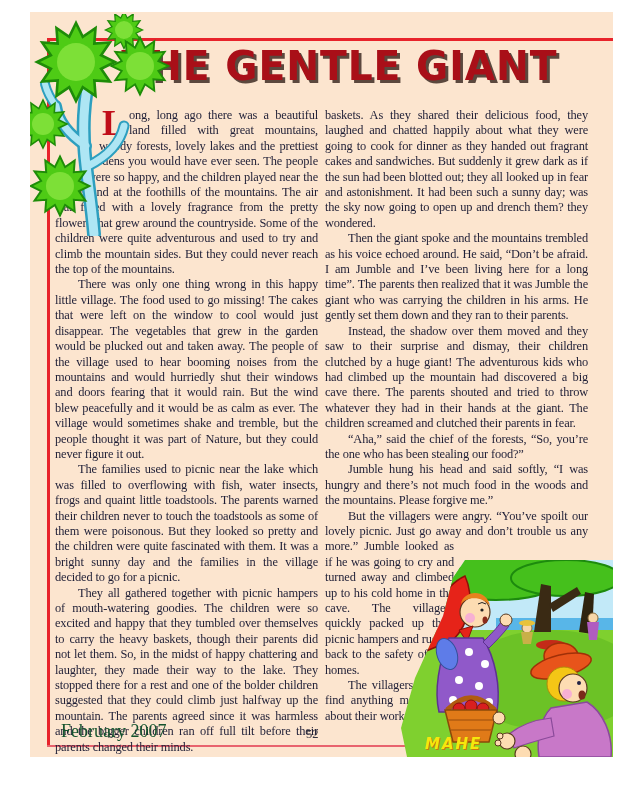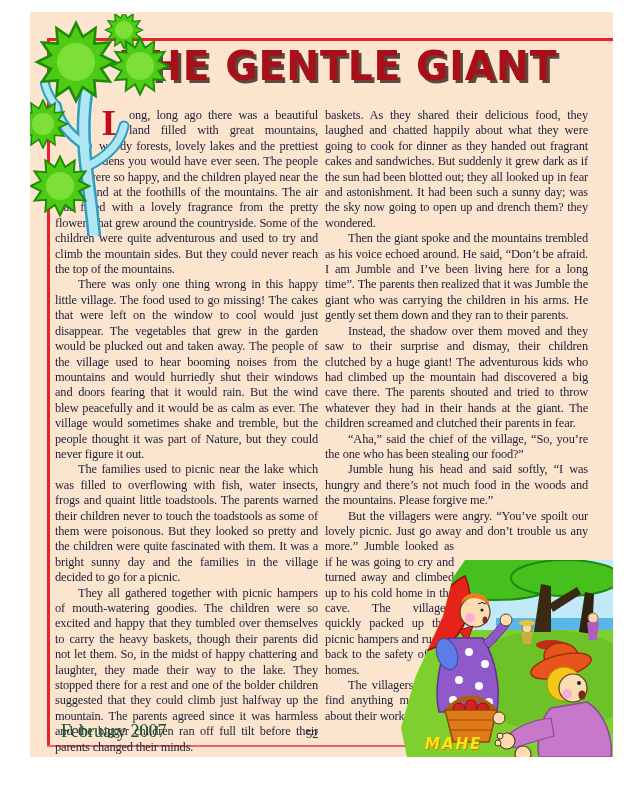--- a/index.html
+++ b/index.html
@@ -93,21 +93,21 @@
         <p class="p-first"><span class="tree-spacer-a"></span><span class="dropcap">L</span><span class="tree-spacer-b"></span><span class="cont">ong, long ago there was a beautiful land filled with great mountains, woody forests, lovely lakes and the prettiest gardens you would have ever seen. The people were so happy, and the children played near the woods and at the foothills of the mountains. The air was filled with a lovely fragrance from the pretty flowers that grew around the countryside. Some of the children were quite adventurous and used to try and climb the mountain sides. But they could never reach the top of the mountains.</span></p>
         <p>There was only one thing wrong in this happy little village. The food used to go missing! The cakes that were left on the window to cool would just disappear. The vegetables that grew in the garden would be plucked out and taken away. The people of the village used to hear booming noises from the mountains and would hurriedly shut their windows and doors fearing that it would rain. But the wind blew peacefully and it would be as calm as ever. The village would sometimes shake and tremble, but the people thought it was part of Nature, but they could never figure it out.</p>
         <p>The families used to picnic near the lake which was filled to overflowing with fish, water insects, frogs and quaint little toadstools. The parents warned their children never to touch the toadstools as some of them were poisonous. But they looked so pretty and the children were quite fascinated with them. It was a bright sunny day and the families in the village decided to go for a picnic.</p>
         <p>They all gathered together with picnic hampers of mouth-watering goodies. The children were so excited and happy that they tumbled over themselves to carry the heavy baskets, though their parents did not let them. So, in the midst of happy chattering and laughter, they made their way to the lake. They stopped there for a rest and one of the bolder children suggested that they could climb just halfway up the mountain. The parents agreed since it was harmless and the bigger children ran off full tilt before their parents changed their minds.</p>
         <p>The smaller kids with their parents settled down on a large patch of green grass and opened out their picnic</p>
       </div>
       <div class="col">
         <p class="p-first">baskets. As they shared their delicious food, they laughed and chatted happily about what they were going to cook for dinner as they handed out fragrant cakes and sandwiches. But suddenly it grew dark as if the sun had been blotted out; they all looked up in fear and astonishment. It had been such a sunny day; was the sky now going to open up and drench them? they wondered.</p>
         <p>Then the giant spoke and the mountains trembled as his voice echoed around. He said, “Don’t be afraid. I am Jumble and I’ve been living here for a long time”. The parents then realized that it was Jumble the giant who was carrying the children in his arms. He gently set them down and they ran to their parents.</p>
         <p>Instead, the shadow over them moved and they saw to their surprise and dismay, their children clutched by a huge giant! The adventurous kids who had climbed up the mountain had discovered a big cave there. The parents shouted and tried to throw whatever they had in their hands at the giant. The children screamed and clutched their parents in fear.</p>
-        <p>“Aha,” said the chief of the village, “So, you’re the one who has been stealing our food?”</p>
+        <p>“Aha,” said the chief of the forests, “So, you’re the one who has been stealing our food?”</p>
         <p>Jumble hung his head and said softly, “I was hungry and there’s not much food in the woods and the mountains. Please forgive me.”</p>
         <p class="p-wrap"><span>But the villagers were angry. “You’ve spoilt our lovely picnic. Just go away and don’t trouble us any more.”</span><span class="pic-spacer"></span><span> Jumble looked as if he was going to cry and turned away and climbed up to his cold home in the cave. The villagers quickly packed up their picnic hampers and rushed back to the safety of their homes.</span></p>
         <p>The villagers did not find anything missing from that day on and went about their work</p>
       </div>
     </div>
 
     <div class="illustration">
       <svg width="212" height="197" viewBox="0 0 212 197">
         <defs>
           <clipPath id="scene">

